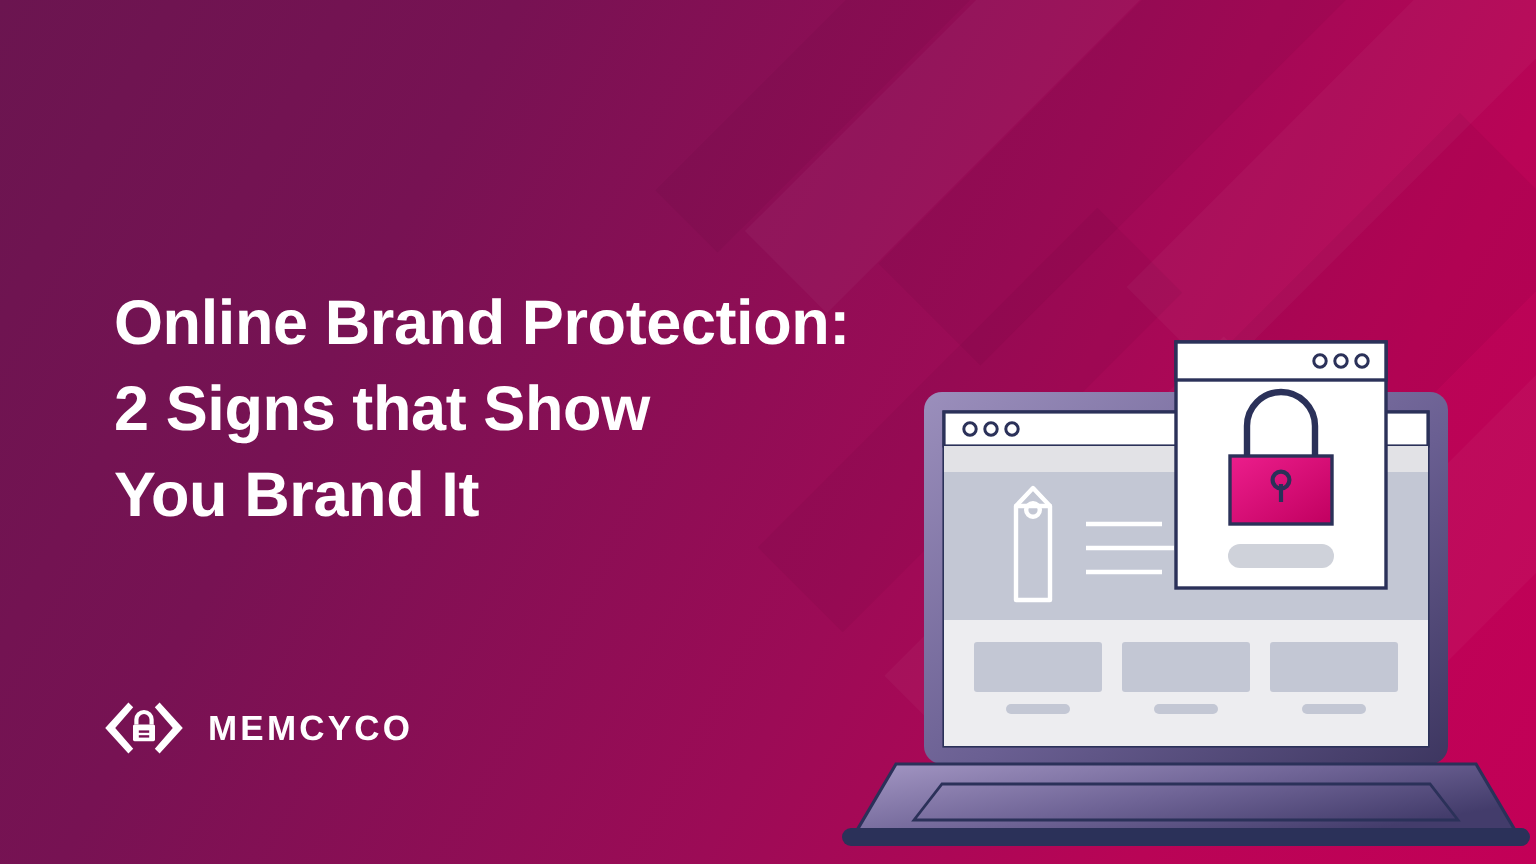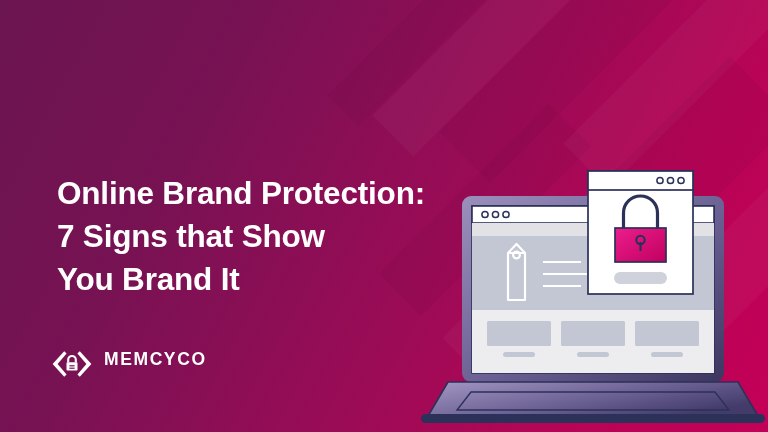--- a/index.html
+++ b/index.html
@@ -31,29 +31,28 @@
   
   #headline {
     position:absolute;
     left:57px; top:140px;
     width:470px;
     color:#ffffff;
     font-size:31.5px;
     font-weight:bold;
     line-height:1.37;
     letter-spacing:-0.2px;
-    margin-top:32px;
   }
   #headline .hl-line { display:block; white-space:nowrap; }
 
   
   #logo {
     position:absolute;
     left:51px; top:349px;
-    display:flex; align-items:flex-start; gap:11px;
+    display:flex; align-items:center; gap:11px;
   }
   #logo-mark { width:42px; height:30px; display:block; }
   #logo-text {
     color:#ffffff;
     font-size:17.5px;
     font-weight:bold;
     letter-spacing:1.6px;
   }
 
   
@@ -75,21 +74,21 @@
     <div class="chev" style="left:660px; top:-90px;  width:64px;  height:300px;"></div>
     <div class="chev dark" style="left:600px; top:40px;   width:90px;  height:330px;"></div>
     <div class="chev" style="left:700px; top:120px;  width:70px;  height:300px;"></div>
     <div class="chev dark" style="left:455px; top:90px;   width:60px;  height:240px;"></div>
     <div class="chev" style="left:520px; top:150px;  width:48px;  height:240px;"></div>
     <div class="chev dark" style="left:392px; top:-60px;  width:44px;  height:200px;"></div>
   </div>
 
   <h1 id="headline">
     <span class="hl-line">Online Brand Protection:</span>
-    <span class="hl-line">7 Signs that Show</span>
+    <span class="hl-line">2 Signs that Show</span>
     <span class="hl-line">You Brand It</span>
   </h1>
 
   <div id="logo">
     <span id="logo-mark-wrap">
       <svg id="logo-mark" viewBox="0 0 42 30" aria-hidden="true">
 
         <path d="M13.2 2.2 L15.6 4.6 L6.6 15 L15.6 25.4 L13.2 27.8 L1.6 15 Z" fill="#ffffff"></path>
 
         <path d="M28.8 2.2 L40.4 15 L28.8 27.8 L26.4 25.4 L35.4 15 L26.4 4.6 Z" fill="#ffffff"></path>

